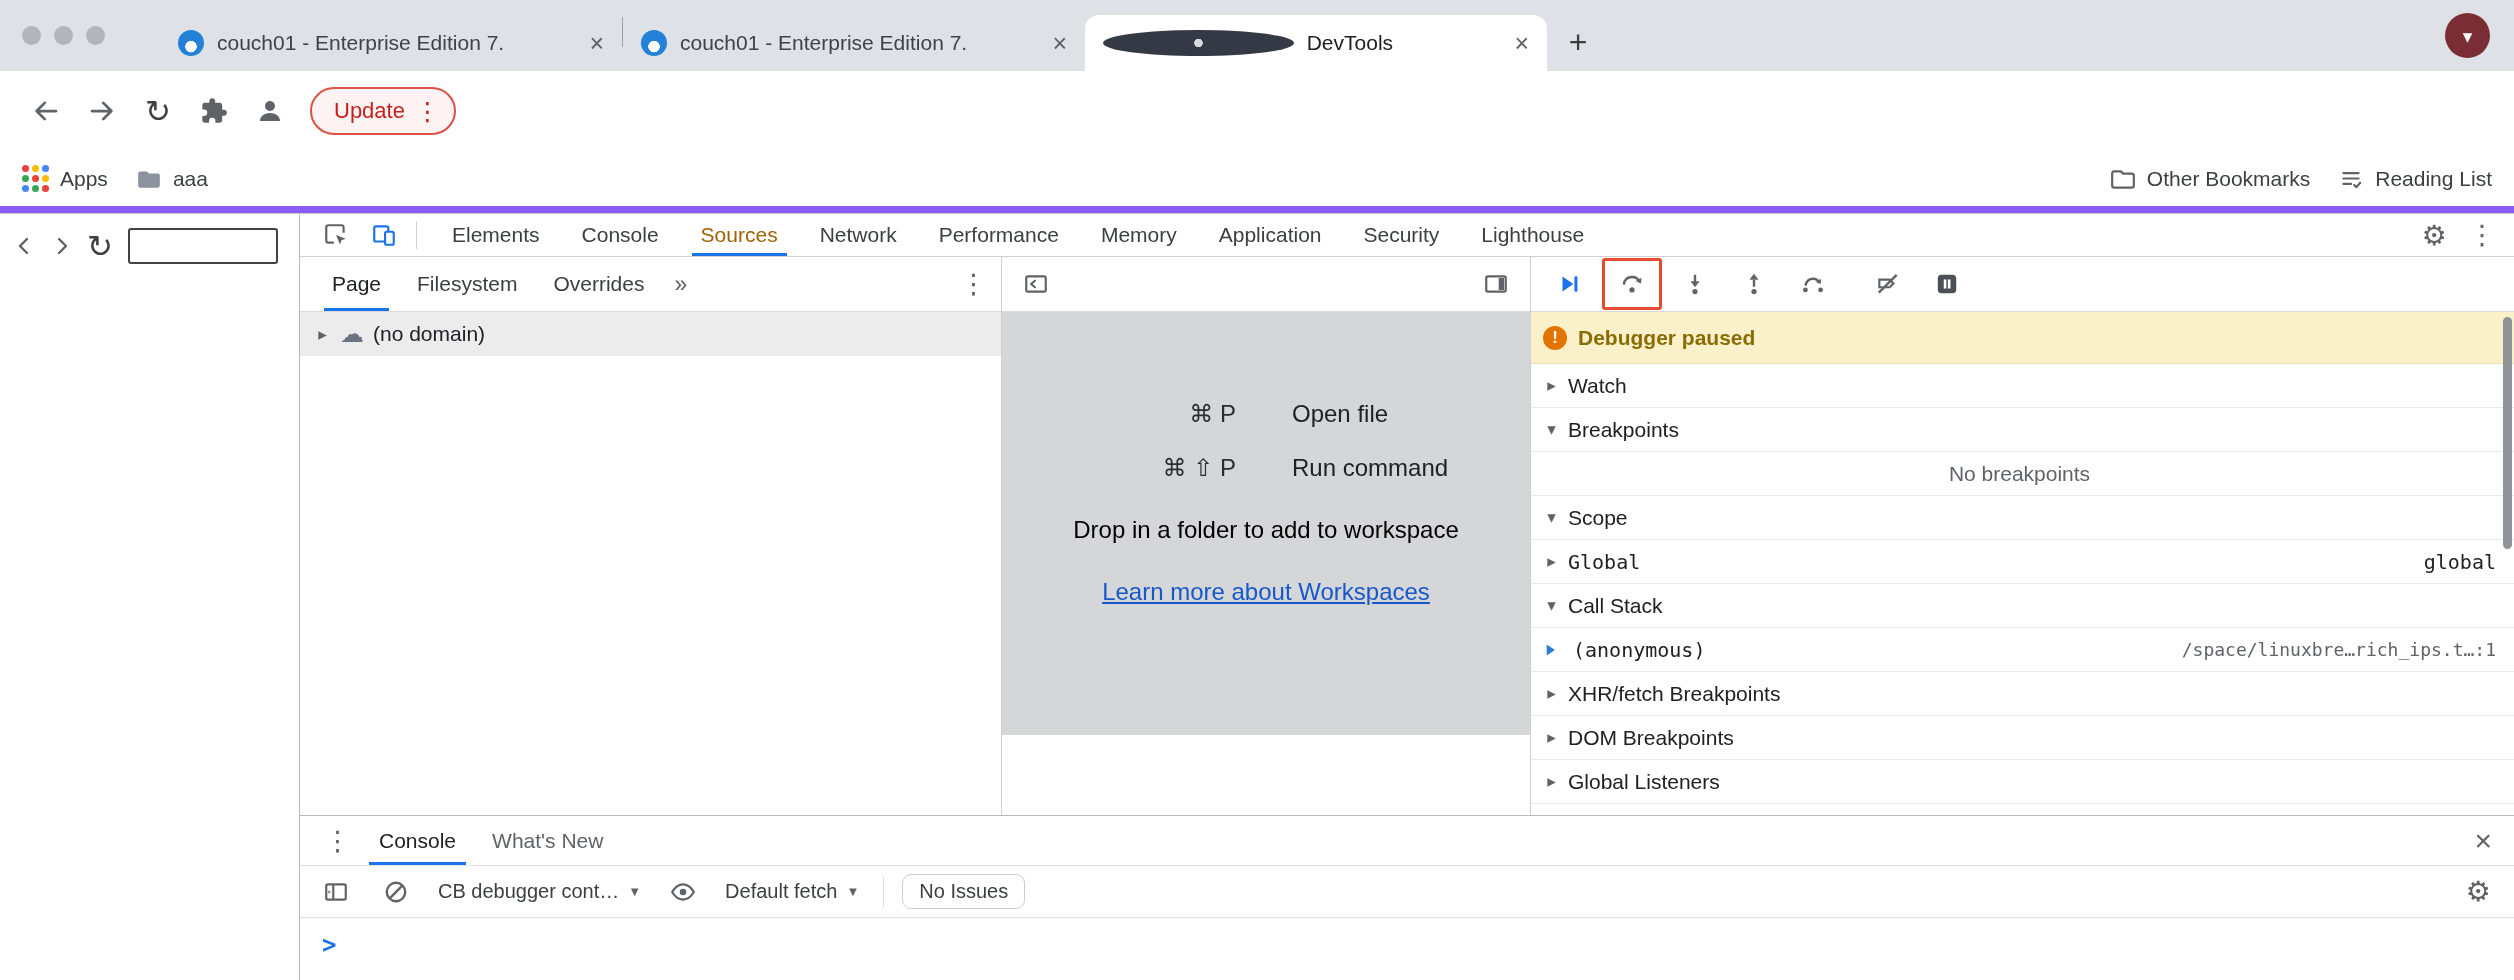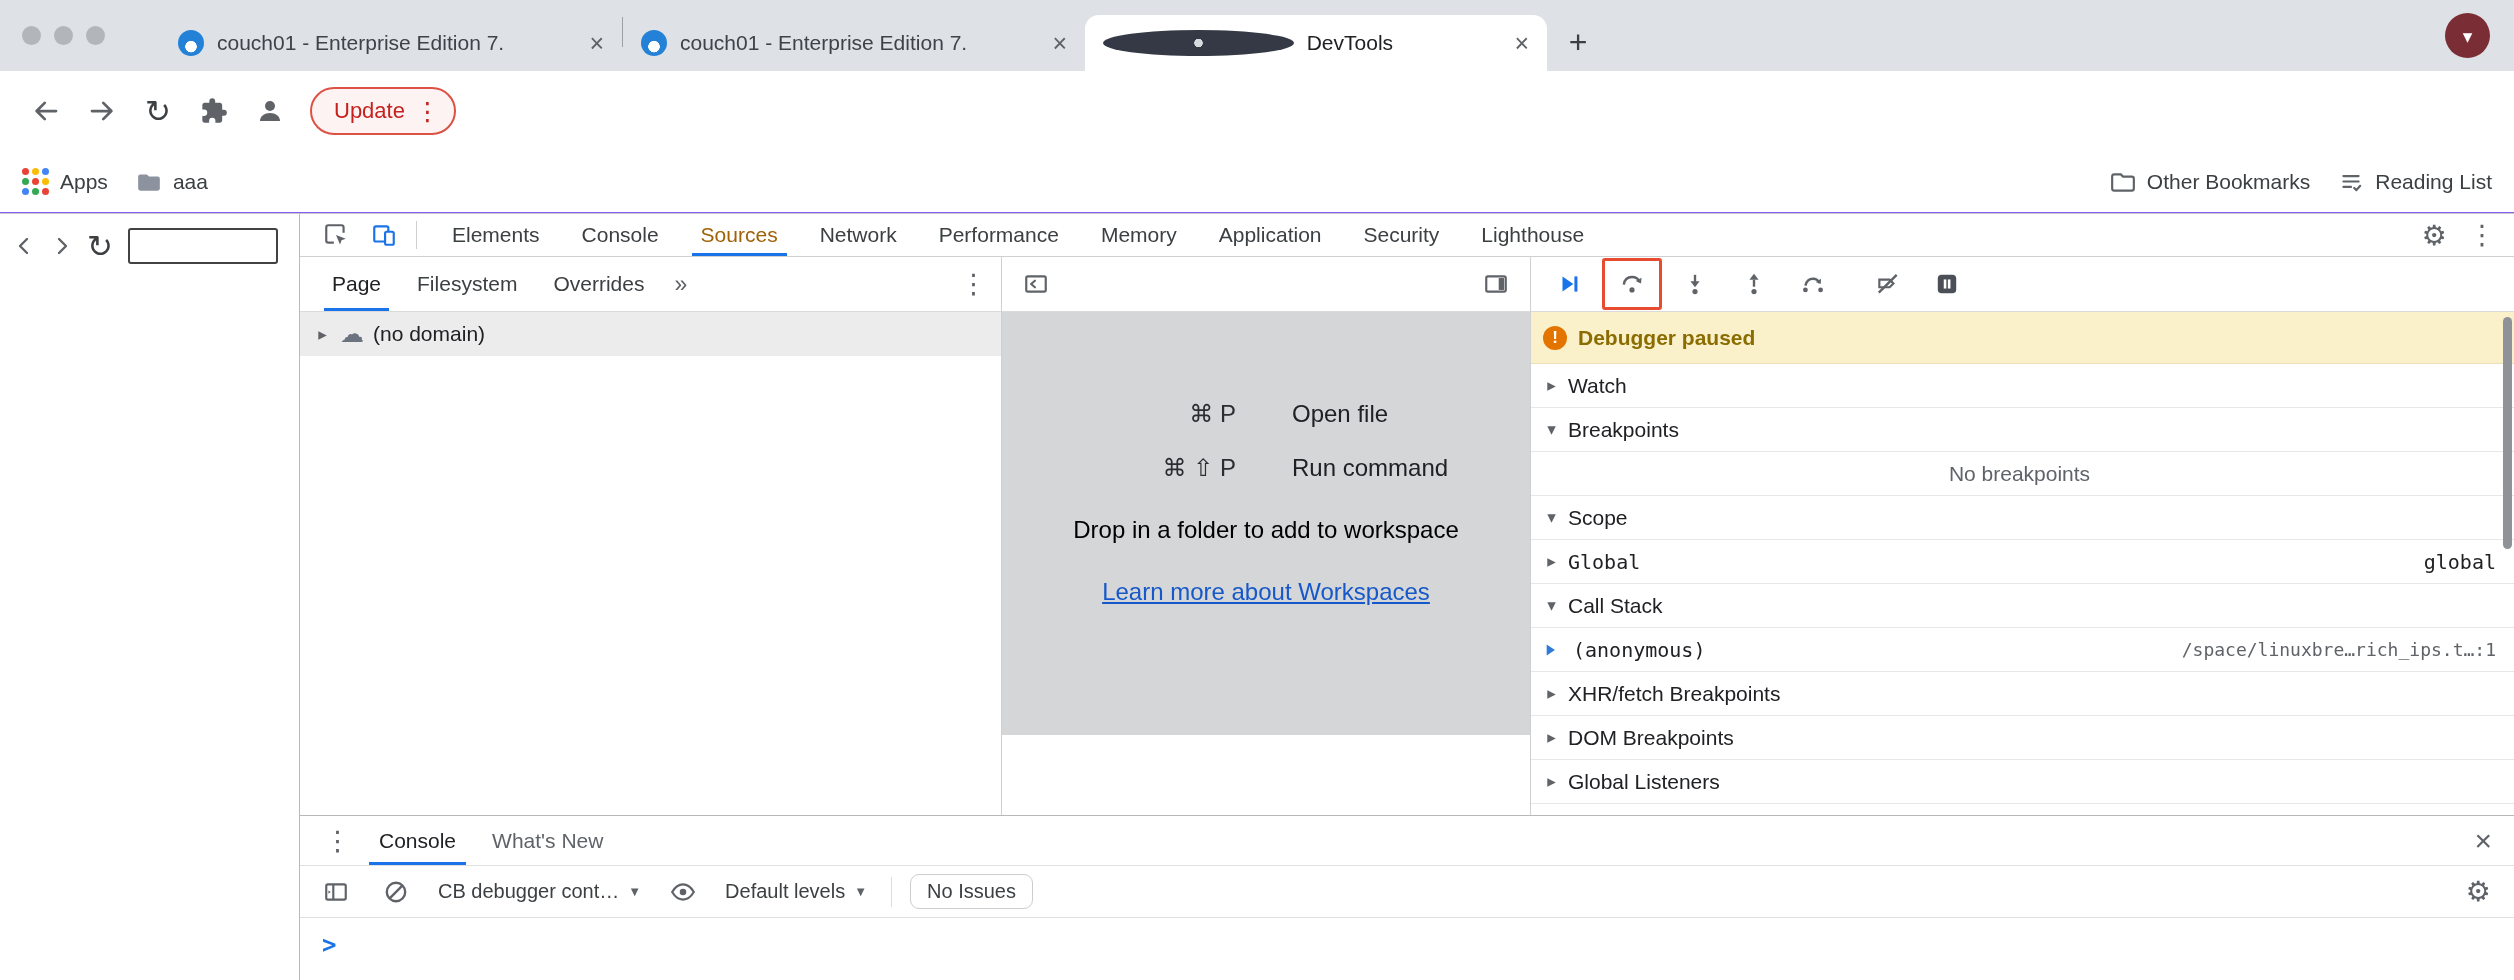--- a/index.html
+++ b/index.html
@@ -31,21 +31,21 @@
   .reload-glyph{font-size:31px;color:#3c4043}
   .omnibox{flex:1;height:46px;background:#f1f3f4;border-radius:23px;display:flex;align-items:center;padding:0 10px 0 8px;margin:0 12px;min-width:0}
   .omni-btn{width:42px;height:42px;display:flex;align-items:center;justify-content:center;flex:0 0 42px}
   .url{flex:1;font-size:23px;color:#202124;white-space:nowrap;overflow:hidden}
   .star{font-size:30px;color:#5f6368}
   .update-pill{height:48px;border:2px solid #dd5144;background:#fdf3f2;border-radius:24px;display:flex;align-items:center;gap:6px;padding:0 10px 0 22px;margin-left:12px}
   .update-label{color:#c5221f;font-size:22px}
   .update-kebab{color:#c5221f;font-size:25px;padding:0 4px}
 
   
-  .bookmarks{height:62px;background:#fff;display:flex;align-items:center;padding:0 22px;gap:28px;border-bottom:1px solid #8b5cf6}
+  .bookmarks{height:62px;background:#fff;display:flex;align-items:center;padding:0 22px;gap:28px;border-bottom:7px solid #8b5cf6}
   .bm-item{display:flex;align-items:center;gap:11px;font-size:21px;color:#3c4043}
   .apps-grid{display:grid;grid-template-columns:repeat(3,7px);grid-gap:3px}
   .apps-grid i{width:7px;height:7px;border-radius:50%;display:block}
   .bm-spacer{flex:1}
 
   
   .content{flex:1;display:flex;border-top:1px solid #c6c7ca;min-height:0}
   .left-pane{width:300px;border-right:1px solid #b9babd;background:#fff;display:flex;flex-direction:column}
   .mini-toolbar{display:flex;align-items:center;padding:14px 0 0 10px;gap:10px}
   .mini-btn{width:28px;height:28px;display:flex;align-items:center;justify-content:center}
@@ -506,21 +506,21 @@
             <span>CB debugger cont…</span>
             <span class="dd-arrow">▼</span>
           </div>
           <span class="icon-btn">
             <svg width="26" height="26" viewBox="0 0 24 24">
                 <path d="M2 12C5 7 8.5 5 12 5s7 2 10 7c-3 5-6.5 7-10 7S5 17 2 12z" fill="none" stroke="#5f6368" stroke-width="2"></path>
                 <circle cx="12" cy="12" r="3" fill="#5f6368"></circle>
               </svg>
           </span>
           <div class="levels">
-            <span>Default levels</span>
+            <span>Default fetch</span>
             <span class="dd-arrow">▼</span>
           </div>
           <span class="toolbar-sep"></span>
           <span class="no-issues">No Issues</span>
           <div class="drawer-right">
             <span class="icon-btn">
                 <span class="gear-glyph">⚙</span>
               </span>
           </div>
         </div>

